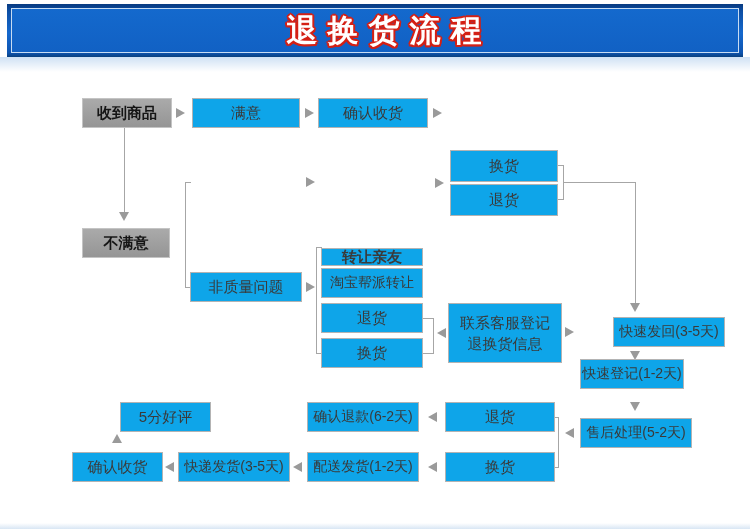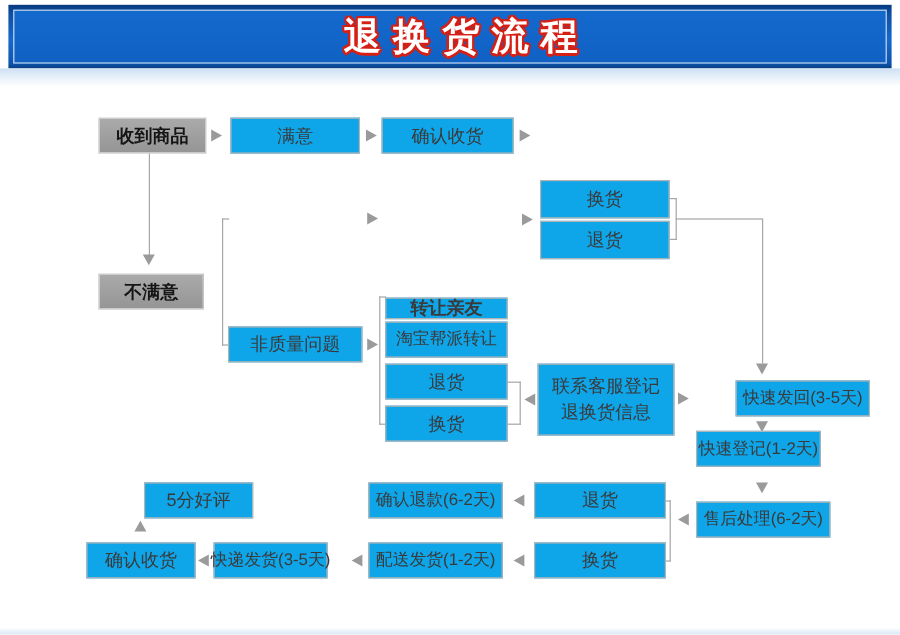--- a/index.html
+++ b/index.html
@@ -113,38 +113,38 @@
   <div class="node two-line" style="left:448px;top:303px;width:114px;height:60px;">
     <span>联系客服登记</span>
     <span>退换货信息</span>
   </div>
   <div class="arr r" style="left:565px;top:327px;"></div>
 
   <div class="node small-font" style="left:580px;top:317px;width:112px;height:30px;margin-left:33px;">快速发回(3-5天)</div>
   <div class="arr d" style="left:630px;top:351px;"></div>
   <div class="node small-font" style="left:580px;top:359px;width:104px;height:30px;">快速登记(1-2天)</div>
   <div class="arr d" style="left:630px;top:402px;"></div>
-  <div class="node small-font" style="left:580px;top:418px;width:112px;height:30px;">售后处理(6-2天)</div>
+  <div class="node small-font" style="left:580px;top:418px;width:112px;height:30px;">售后处理(5-2天)</div>
   <div class="arr l" style="left:565px;top:428px;"></div>
 
   <div class="line" style="left:555px;top:417px;width:4px;height:1px;"></div>
   <div class="line" style="left:555px;top:467px;width:4px;height:1px;"></div>
   <div class="line" style="left:558px;top:417px;width:1px;height:51px;"></div>
 
   <div class="node" style="left:445px;top:402px;width:110px;height:30px;">退货</div>
   <div class="node" style="left:445px;top:452px;width:110px;height:30px;">换货</div>
 
   <div class="arr l" style="left:428px;top:412px;"></div>
   <div class="node small-font" style="left:307px;top:402px;width:112px;height:30px;">确认退款(6-2天)</div>
 
   <div class="arr l" style="left:428px;top:462px;"></div>
   <div class="node small-font" style="left:307px;top:452px;width:112px;height:30px;text-align:center;">配送发货(1-2天)</div>
 
   <div class="arr l" style="left:293px;top:462px;"></div>
-  <div class="node small-font" style="left:178px;top:452px;width:95px;height:30px;">快递发货(3-5天)</div>
+  <div class="node small-font" style="left:178px;top:452px;width:112px;height:30px;">快递发货(3-5天)</div>
 
   <div class="arr l" style="left:165px;top:462px;"></div>
   <div class="node" style="left:72px;top:452px;width:91px;height:30px;">确认收货</div>
 
   <div class="arr u" style="left:112px;top:434px;"></div>
   <div class="node" style="left:72px;top:402px;width:91px;height:30px;margin-left:48px;">5分好评</div>
 
   <div class="bottom-strip"></div>
 </div>
 

